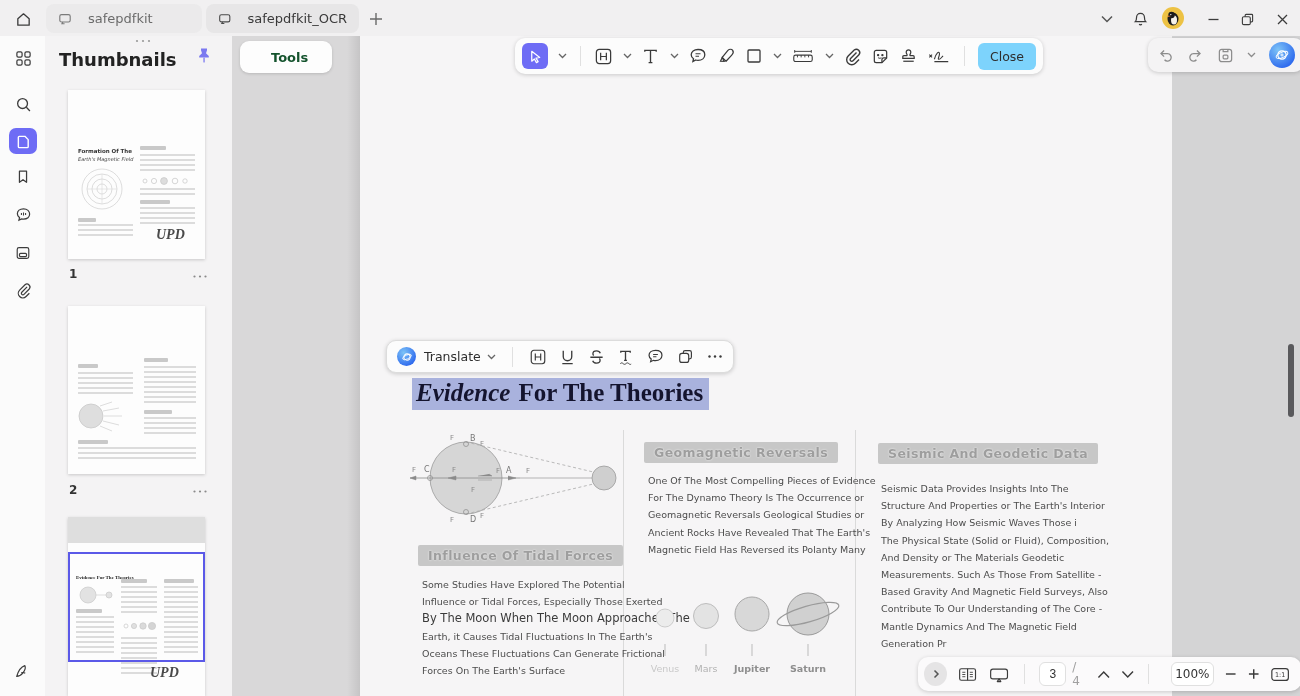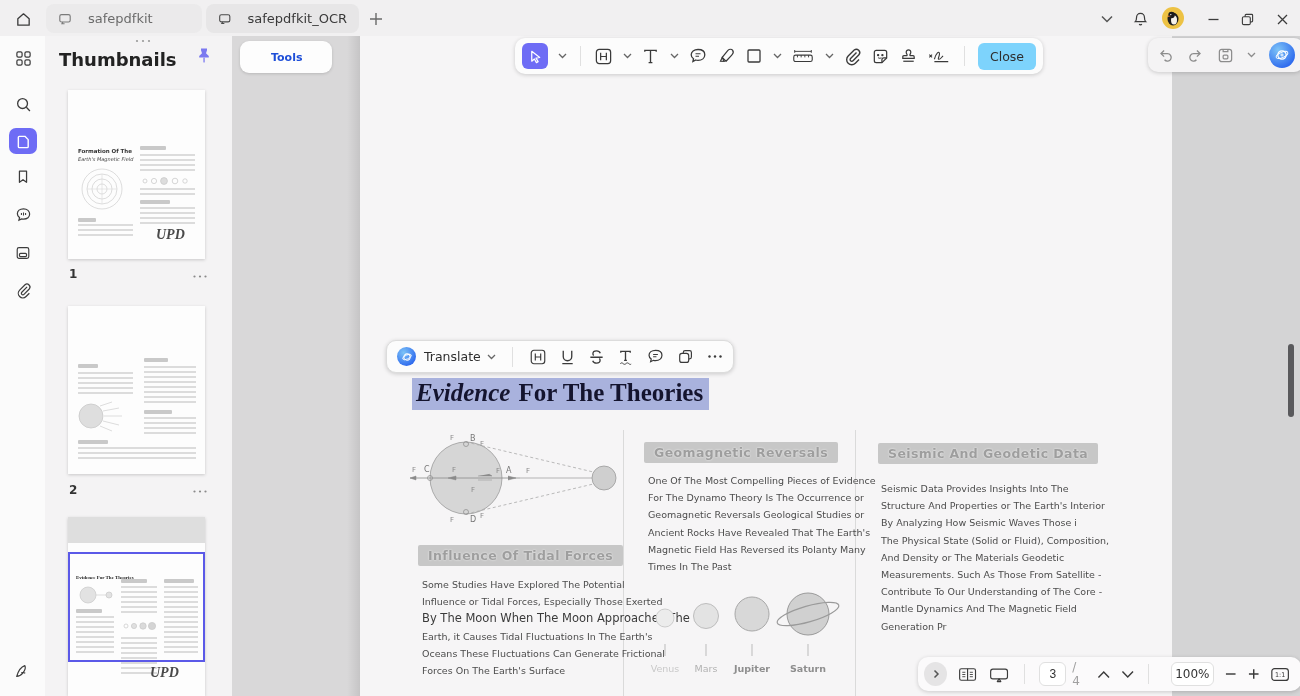--- a/index.html
+++ b/index.html
@@ -25,21 +25,21 @@
   .panel-title { position:absolute; top:13px; left:14px; font-size:18px; font-weight:bold; color:#222; }
   .thumb-page { position:absolute; left:23px; width:137px; background:#fdfdfd; box-shadow:0 1px 3px rgba(0,0,0,.18); }
   .thumb-label { position:absolute; left:24px; font-size:12px; font-weight:bold; color:#333; }
   .lines { background-image:repeating-linear-gradient(to bottom,#dcdcdc 0 2px,transparent 2px 5px); }
   .hbar { background:#c9c9c9; border-radius:1px; }
   .upd { font-family:"Liberation Serif",serif; font-style:italic; font-weight:bold; color:#4a4a4a; }
 
   
   #toolscol { position:absolute; top:36px; left:232px; width:128px; height:660px; background:#d9d8d9; }
   #toolscol::after { content:""; position:absolute; top:0; right:0; width:13px; height:100%; background:linear-gradient(to right,rgba(0,0,0,0) , rgba(0,0,0,.09)); }
-  #tools-btn { position:absolute; top:5px; left:8px; width:92px; height:32px; background:#fdfdfd; border-radius:9px; box-shadow:0 1px 3px rgba(0,0,0,.15); display:flex; align-items:center; gap:22px; padding:0 9px; font-size:11px; font-weight:bold; color:#1d4ed8; }
+  #tools-btn { position:absolute; top:5px; left:8px; width:92px; height:32px; background:#fdfdfd; border-radius:9px; box-shadow:0 1px 3px rgba(0,0,0,.15); display:flex; align-items:center; gap:22px; padding:0 9px; font-size:13px; font-weight:bold; color:#14532d; }
 
   
   #doc { position:absolute; top:36px; left:360px; width:940px; height:660px; background:#f6f5f6; }
   #doc-gray { position:absolute; top:0; left:812px; width:128px; height:660px; background:#d4d4d5; }
   #scrollthumb { position:absolute; left:928px; top:308px; width:6px; height:73px; border-radius:3px; background:#59595c; }
 
   
   .float-bar { position:absolute; background:#fcfcfc; border-radius:10px; box-shadow:0 1px 4px rgba(0,0,0,.18); display:flex; align-items:center; }
   .tb-btn { display:flex; align-items:center; justify-content:center; border-radius:6px; }
   .tb-sep { width:1px; height:20px; background:#e0e0e0; margin:0 4px; }
@@ -504,21 +504,20 @@
   </div>
 
   <div class="col" style="left:640px; width:212px; height:266px;">
     <div class="abs ocr-head" style="left:4px; top:12px;">Geomagnetic Reversals</div>
     <div class="abs" style="left:8px; top:42px;">
       <span class="body-line">One Of The Most Compelling Pieces of Evidence</span>
       <span class="body-line">For The Dynamo Theory Is The Occurrence or</span>
       <span class="body-line">Geomagnetic Reversals Geological Studies or</span>
       <span class="body-line">Ancient Rocks Have Revealed That The Earth's</span>
       <span class="body-line">Magnetic Field Has Reversed its Polanty Many</span>
-      <span class="body-line">Times In The Past</span>
     </div>
     <svg class="abs" style="left:4px; top:162px;" width="200" height="90" viewBox="0 0 200 90">
       <circle cx="21" cy="26" r="9" fill="#ececec" stroke="#cccccc"></circle>
       <circle cx="62" cy="24" r="12.5" fill="#e3e3e3" stroke="#bdbdbd"></circle>
       <circle cx="108" cy="22" r="17" fill="#d8d8d8" stroke="#a8a8a8"></circle>
       <circle cx="164" cy="22" r="21" fill="#d0d0d0" stroke="#9a9a9a"></circle>
       <ellipse cx="164" cy="22" rx="32" ry="8" transform="rotate(-16 164 22)" fill="none" stroke="#9a9a9a" stroke-width="1.2"></ellipse>
       <path d="M21 52v12M62 52v12M108 52v12M164 52v12" stroke="#bbbbbb"></path>
       <text x="21" y="80" font-size="9.5" fill="#c9c9c9" text-anchor="middle">Venus</text>
       <text x="62" y="80" font-size="9.5" fill="#b2b2b2" text-anchor="middle">Mars</text>
@@ -529,20 +528,21 @@
 
   <div class="col" style="left:875px; width:218px; height:266px;">
     <div class="abs ocr-head" style="left:3px; top:13px;">Seismic And  Geodetic Data</div>
     <div class="abs" style="left:6px; top:50px;">
       <span class="body-line">Seismic Data Provides Insights Into The</span>
       <span class="body-line">Structure And Properties or The Earth's Interior</span>
       <span class="body-line">By Analyzing How Seismic Waves Those i</span>
       <span class="body-line">The Physical State (Solid or Fluid), Composition,</span>
       <span class="body-line">And Density or The Materials Geodetic</span>
       <span class="body-line">Measurements. Such As Those From Satellite -</span>
+      <span class="body-line">Based Gravity And Magnetic Field Surveys, Also</span>
       <span class="body-line">Contribute To Our Understanding of The Core -</span>
       <span class="body-line">Mantle Dynamics And The Magnetic Field</span>
       <span class="body-line">Generation Pr</span>
     </div>
   </div>
 
   <div class="float-bar" id="nav-bar">
     <div class="tb-btn" style="width:24px;height:24px;border-radius:50%;background:#e5e4e5;">
       <svg width="10" height="10" viewBox="0 0 10 10" fill="none" stroke="#555" stroke-width="1.5">
           <path d="M3.5 1.5 7 5 3.5 8.5"></path>

